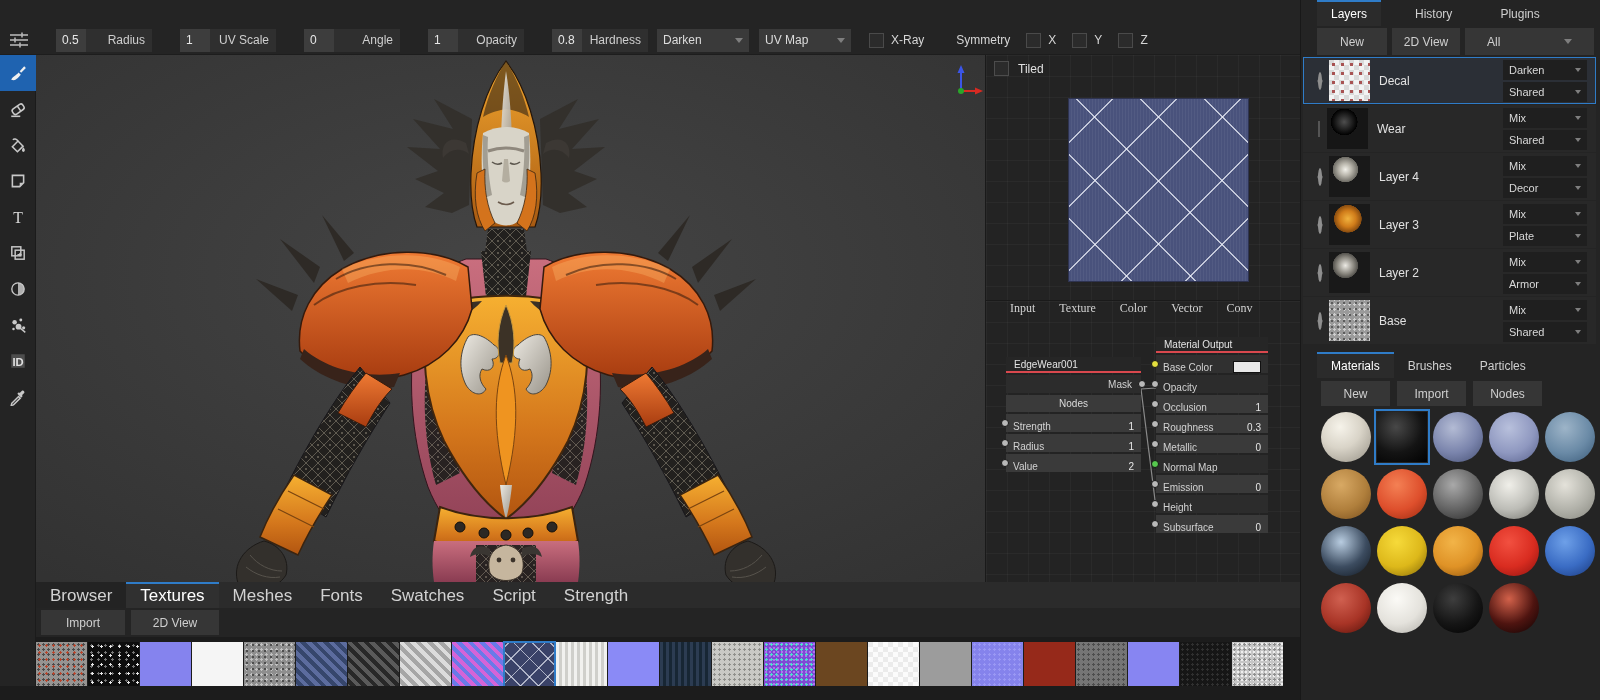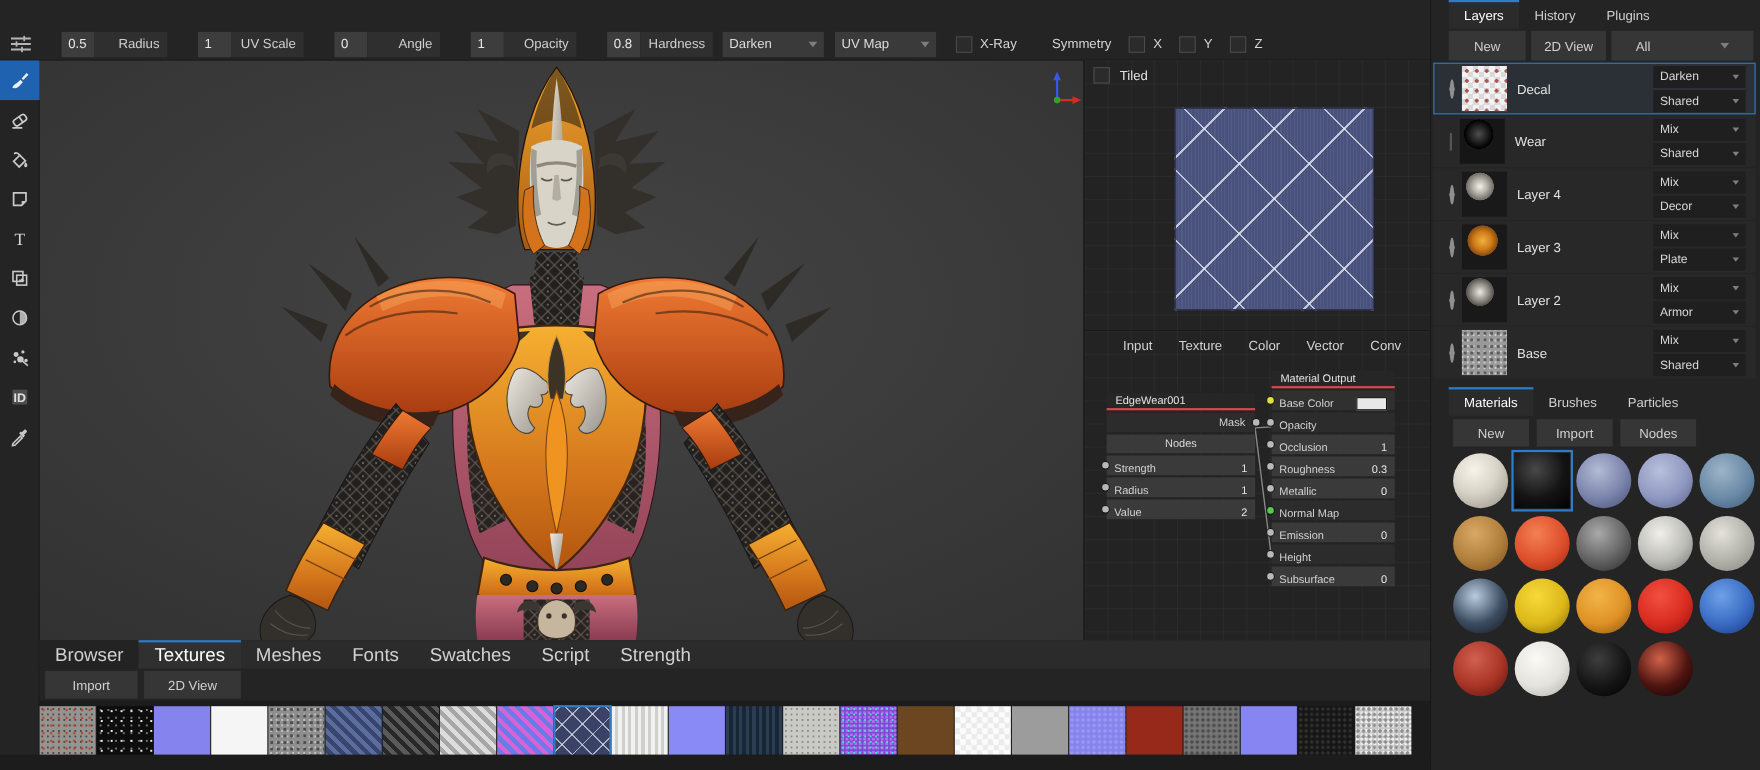--- a/index.html
+++ b/index.html
@@ -41,39 +41,39 @@
   #tex2d { position:absolute; left:82px; top:43px; width:181px; height:184px;
     background-color:#49527c;
     background-image:
       repeating-linear-gradient(45deg, rgba(235,238,248,.75) 0 1.4px, transparent 1.4px 45px),
       repeating-linear-gradient(-45deg, rgba(235,238,248,.75) 0 1.4px, transparent 1.4px 45px),
       repeating-linear-gradient(90deg, rgba(255,255,255,.05) 0 1px, transparent 1px 3px);
     box-shadow:0 0 0 1px #2e3350 inset; }
 
   
   #nodeeditor { position:absolute; left:985px; top:300px; width:315px; height:282px; border-left:1px solid #1a1a1a; border-top:1px solid #1a1a1a; overflow:hidden; }
-  #node-tabs { position:absolute; left:11px; top:0; width:100%; height:26px; display:flex; align-items:center; font-size:12px; color:#d2d2d2; }
+  #node-tabs { position:absolute; left:0; top:0; width:100%; height:26px; display:flex; font-size:12px; color:#d2d2d2;font-family:Liberation Serif, serif; }
   .node-tab { margin-left:24px; white-space:nowrap; }
   #wires { position:absolute; left:0; top:0; }
   .node { position:absolute; font-size:10px; }
   .node-title { height:16px; display:flex; align-items:center; padding-left:8px; color:#e4e4e4; background:#262626; border-bottom:2px solid #d9484e; }
   .n-row { height:18px; margin-top:2px; background:#303030; display:flex; align-items:flex-end; position:relative; padding:0 7px; color:#d2d2d2; }
   .n-row.boxed { background:#3a3a3a; }
   .n-row.plain { background:#2c2c2c; }
   .n-val { margin-left:auto; color:#e6e6e6; }
   .socket { position:absolute; width:8px; height:8px; border-radius:50%; border:1px solid #151515; background:#b9b9b9; top:50%; transform:translateY(-50%); }
   .sock-l { left:-5px; } .sock-r { right:-5px; }
   .mo-swatch { display:none; margin-left:auto; width:28px; height:12px; background:#e8e8e8; border:1px solid #111; }
   .n-row.swatch .mo-swatch { display:block; }
   .nodes-btn { height:17px; margin-top:2px; background:#3a3a3a; display:flex; align-items:center; justify-content:center; color:#dcdcdc; }
   .ew-mask { height:18px; margin-top:2px; display:flex; align-items:center; justify-content:flex-end; padding-right:9px; position:relative; color:#d2d2d2; background:#2c2c2c; }
 
   
   #right-panel { position:absolute; left:1300px; top:0; width:300px; height:700px; background:#242424; border-left:1px solid #181818; }
-  #rp-tabs { height:26px; display:flex; font-size:12px; padding-left:16px; }
+  #rp-tabs { height:26px; display:flex; font-size:12px; padding-left:16px;gap:20px; }
   .rp-tab { padding:0 14px; display:flex; align-items:center; border-top:2px solid transparent; color:#cfcfcf; }
   .rp-tab.active { background:#2b2b2b; border-top:2px solid #2f7cc8; color:#fff; }
   #rp-buttons { height:27px; margin:2px 6px 2px 16px; display:flex; font-size:12px; gap:5px; }
   .rp-btn { background:#363636; display:flex; align-items:center; justify-content:center; }
   #btn-layers-new { width:70px; } #btn-layers-2dview { width:68px; }
   #drop-layers-filter { flex:1; background:#363636; display:flex; align-items:center; padding:0 22px; }
 
   #layer-list { margin-top:2px; }
   .layer-row { height:47px; margin:0 4px 1px 2px; background:#282828; display:flex; align-items:center; font-size:12px; border:1px solid transparent; position:relative; }
   .layer-row.selected { border:1px solid #2f7cc8; background:#2b2f36; }

